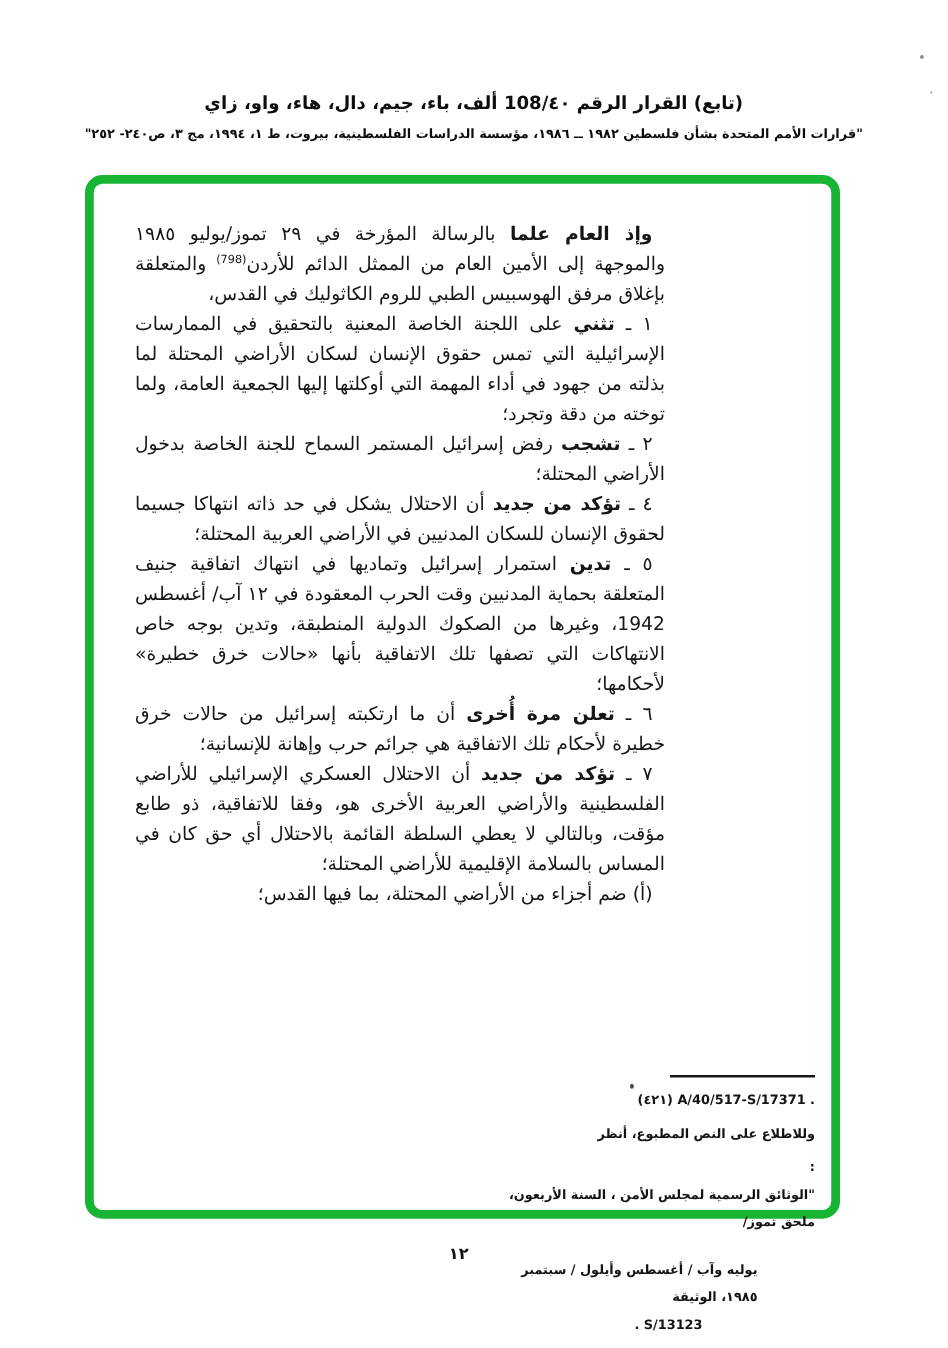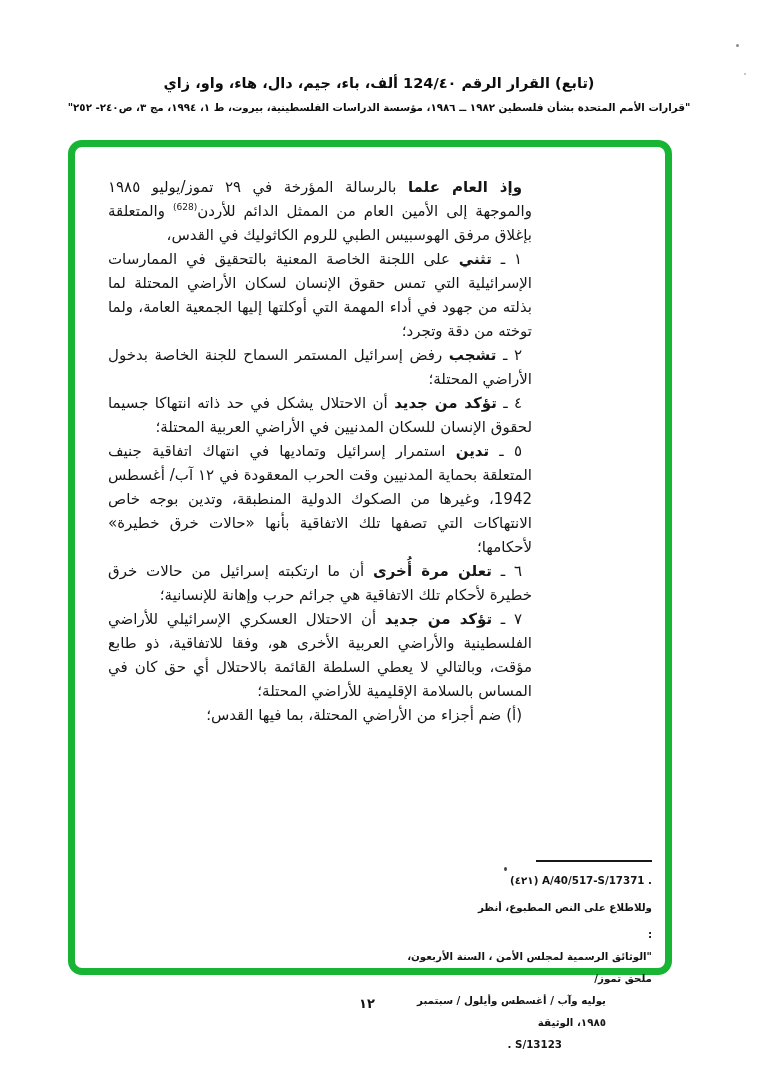--- a/index.html
+++ b/index.html
@@ -56,52 +56,52 @@
     font-size: 10.3px; font-weight: bold;
     line-height: 22px; color: #141414;
   }
   .fnline1 {
     display: flex; flex-direction: column;
     justify-content: flex-end; gap: 5px;
     direction: ltr;
   }
   .fn-ref { direction: ltr; unicode-bidi: isolate; white-space: nowrap; }
   .fn-t { direction: rtl; unicode-bidi: isolate; }
-  .fn-line3 { padding-left: 0; padding-right: 46px; }
+  .fn-line3 { padding-left: 0; padding-right: 46px; margin-top: 16px; }
   .fn-line4 { direction: ltr; text-align: right; padding-right: 90px; }
 
   .pagenum {
     position: absolute; top: 996px; left: 0; right: 0;
     text-align: center;
     font-weight: bold; font-size: 13px;
     transform: translateX(-12px);
   }
 
   .speck { position: absolute; border-radius: 50%; background: #8a8a8a; }
   .speck.s1 { left: 736px; top: 44px; width: 3px; height: 3px; }
   .speck.s2 { left: 744px; top: 73px; width: 2px; height: 2px; background: #b5b5b5; }
   .speck.s3 { left: 504px; top: 867px; width: 3px; height: 4px; background: #444; }
 </style>
 </head>
 <body>
 
 <div class="page">
 
-  <div class="header1">(تابع) القرار الرقم 124/٤٠ ألف، باء، جيم، دال، هاء، واو، زاي</div>
+  <div class="header1">(تابع) القرار الرقم 108/٤٠ ألف، باء، جيم، دال، هاء، واو، زاي</div>
   <div class="header2">"قرارات الأمم المتحدة بشأن فلسطين ١٩٨٢ ــ ١٩٨٦، مؤسسة الدراسات الفلسطينية، بيروت، ط ١، ١٩٩٤، مج ٣، ص٢٤٠- ٢٥٢"</div>
 
   <div class="speck s1"></div>
   <div class="speck s2"></div>
   <div class="speck s3"></div>
 
   <div class="frame" style="border-color: rgb(24, 180, 52);">
 
     <div class="textcol">
 
-      <p class="para"><b class="lead">وإذ العام علما</b> <span>بالرسالة المؤرخة في ٢٩ تموز/يوليو ١٩٨٥ والموجهة إلى الأمين العام من الممثل الدائم للأردن</span><sup>(628)</sup> <span>والمتعلقة بإغلاق مرفق الهوسبيس الطبي للروم الكاثوليك في القدس،</span></p>
+      <p class="para"><b class="lead">وإذ العام علما</b> <span>بالرسالة المؤرخة في ٢٩ تموز/يوليو ١٩٨٥ والموجهة إلى الأمين العام من الممثل الدائم للأردن</span><sup>(798)</sup> <span>والمتعلقة بإغلاق مرفق الهوسبيس الطبي للروم الكاثوليك في القدس،</span></p>
 
       <p class="para"><span>١ ـ</span> <b class="lead">تثني</b> <span>على اللجنة الخاصة المعنية بالتحقيق في الممارسات الإسرائيلية التي تمس حقوق الإنسان لسكان الأراضي المحتلة لما بذلته من جهود في أداء المهمة التي أوكلتها إليها الجمعية العامة، ولما توخته من دقة وتجرد؛</span></p>
 
       <p class="para"><span>٢ ـ</span> <b class="lead">تشجب</b> <span>رفض إسرائيل المستمر السماح للجنة الخاصة بدخول الأراضي المحتلة؛</span></p>
 
 
       <p class="para"><span>٤ ـ</span> <b class="lead">تؤكد من جديد</b> <span>أن الاحتلال يشكل في حد ذاته انتهاكا جسيما لحقوق الإنسان للسكان المدنيين في الأراضي العربية المحتلة؛</span></p>
 
       <p class="para"><span>٥ ـ</span> <b class="lead">تدين</b> <span>استمرار إسرائيل وتماديها في انتهاك اتفاقية جنيف المتعلقة بحماية المدنيين وقت الحرب المعقودة في ١٢ آب/ أغسطس 1942، وغيرها من الصكوك الدولية المنطبقة، وتدين بوجه خاص الانتهاكات التي تصفها تلك الاتفاقية بأنها «حالات خرق خطيرة» لأحكامها؛</span></p>
 

